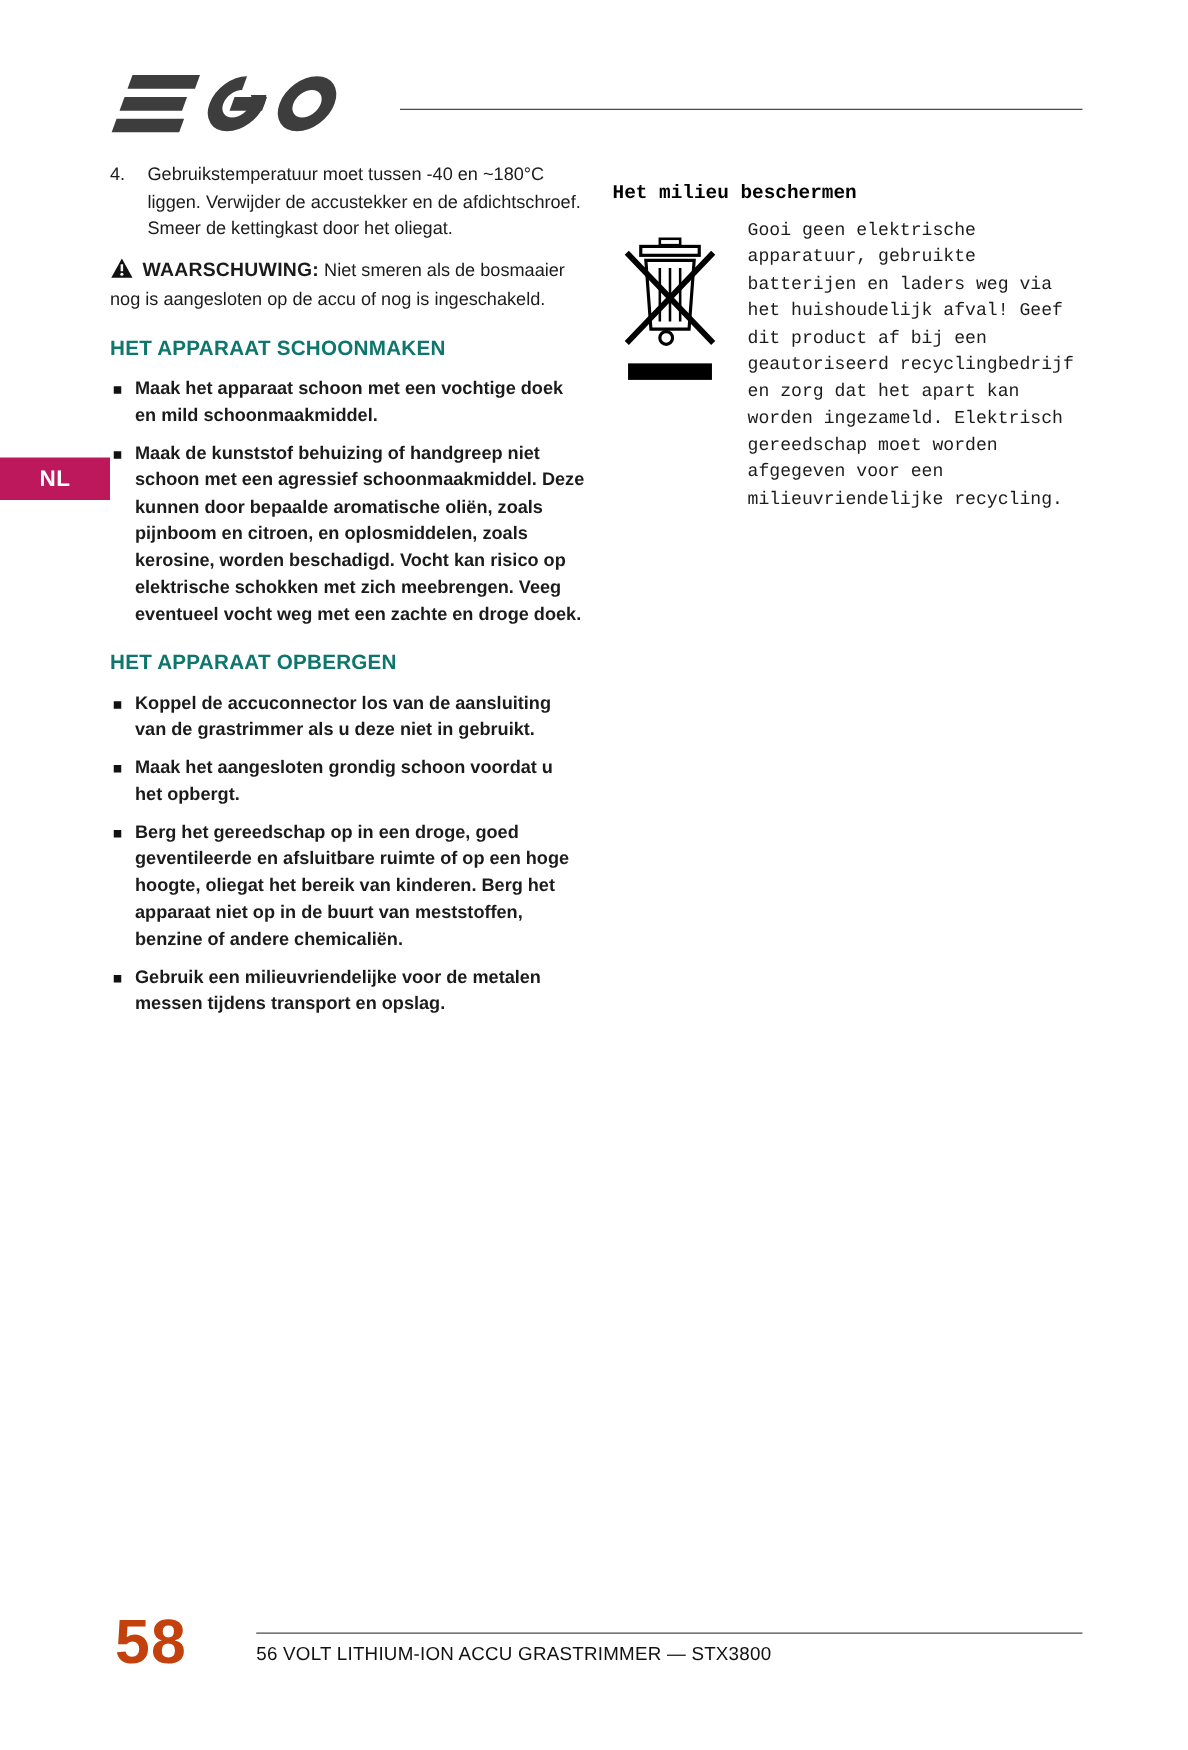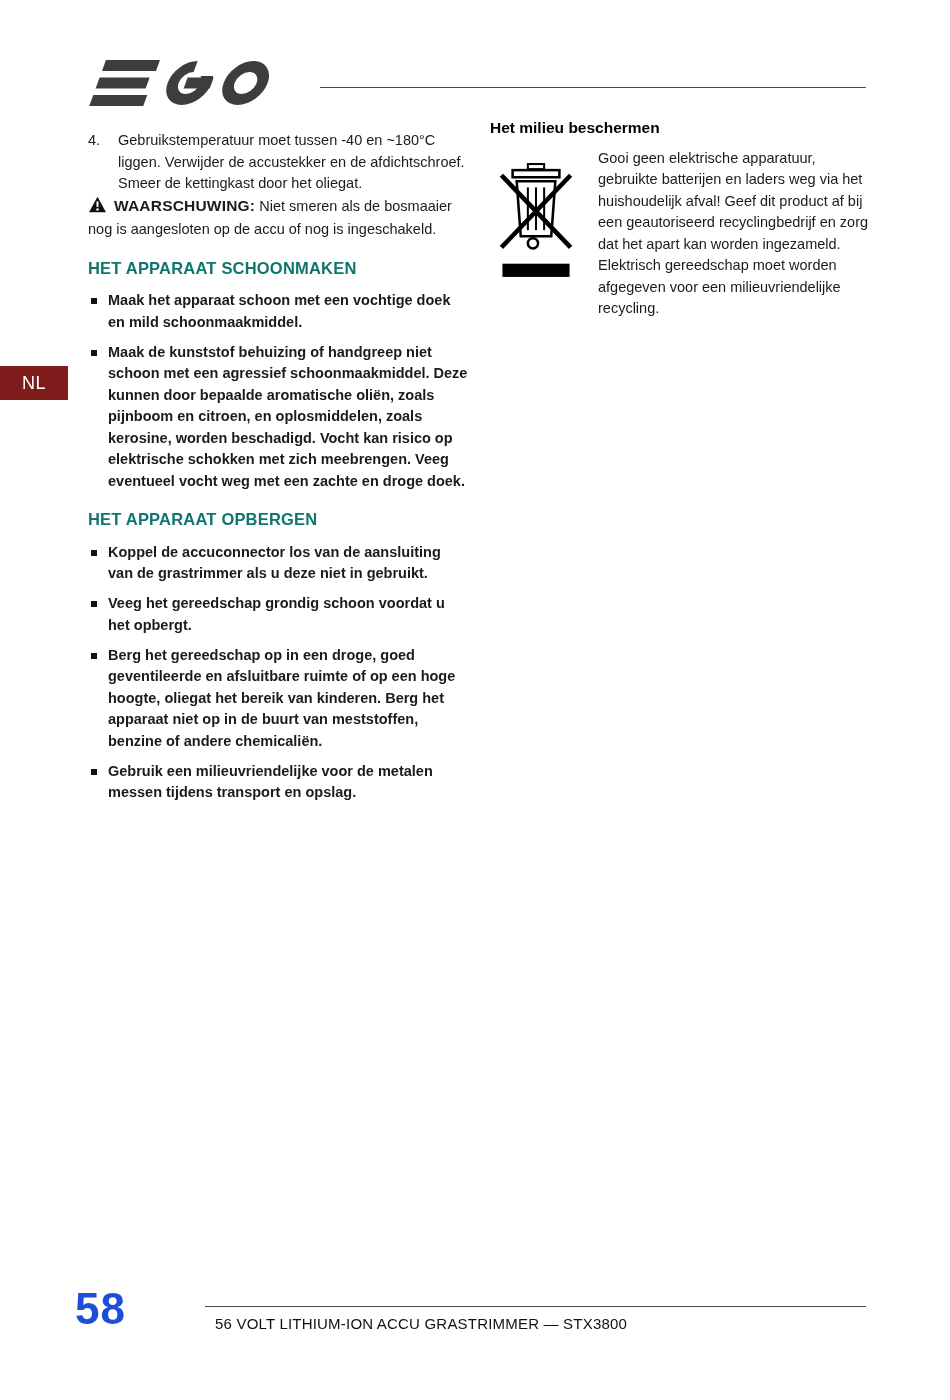--- a/index.html
+++ b/index.html
@@ -6,48 +6,48 @@
   html, body { background:#ffffff; }
   .page {
     position:relative; width:950px; height:1400px; background:#ffffff;
     font-family:"Liberation Sans", sans-serif; color:#1b1b1b; overflow:hidden;
   }
   
   .logo { position:absolute; left:88px; top:60px; }
   .header-rule { position:absolute; left:320px; top:87px; width:546px; height:1px; background:#4a4a4a; }
   
   .lang-tab {
-    position:absolute; left:0; top:366px; width:68px; height:34px; background:#7f1d1d;
+    position:absolute; left:0; top:366px; width:88px; height:34px; background:#be185d;
     color:#fff; display:flex; align-items:center; justify-content:center;
-    font-weight:normal; font-size:18px; letter-spacing:0.5px;
+    font-weight:bold; font-size:18px; letter-spacing:0.5px;
   }
   
   .col-left { position:absolute; left:88px; top:130px; width:380px; font-size:14.5px; line-height:21.5px; }
-  .col-right { position:absolute; left:490px; top:117px; width:384px; font-size:14.5px; line-height:21.5px; }
+  .col-right { position:absolute; left:490px; top:144px; width:384px; font-size:14.5px; line-height:21.5px;font-family:Liberation Mono, monospace; }
   .numbered { display:flex; }
   .numbered .num { flex:0 0 30px; }
   .numbered .num-text { flex:1; }
-  .warning { }
+  .warning { margin-top:11px; }
   .warning .warn-icon { display:inline-block; vertical-align:-2px; margin-right:7px; }
   .warning b { font-size:15.5px; letter-spacing:0.2px; }
   h2 { font-size:16.5px; font-weight:bold; margin:17px 0 11px; color:#0f766e; letter-spacing:0.2px; }
   .bullets { list-style:none;font-weight:bold; }
   .bullets li { position:relative; padding-left:20px; margin-bottom:8.5px; }
   .bullets li::before {
     content:""; position:absolute; left:3px; top:8px; width:6px; height:6px; background:#111;
   }
   
   .env-heading { font-size:15.5px; font-weight:bold; margin-bottom:9px; color:#000; }
   .env-row { display:flex; }
   .env-icon { flex:0 0 108px; padding-top:14px; padding-left:6px; }
   .env-text { flex:1; }
   
-  .page-num { position:absolute; left:75px; top:1284px; font-size:44px; font-weight:bold; color:#1d4ed8; letter-spacing:1px; }
+  .page-num { position:absolute; left:92px; top:1284px; font-size:50px; font-weight:bold; color:#c2410c; letter-spacing:1px; }
   .footer-rule { position:absolute; left:205px; top:1306px; width:661px; height:1px; background:#4a4a4a; }
-  .footer-text { position:absolute; left:205px; top:1315px; font-size:15px; color:#111; letter-spacing:0.2px;margin-left:10px; }
+  .footer-text { position:absolute; left:205px; top:1315px; font-size:15px; color:#111; letter-spacing:0.2px; }
 </style>
 </head>
 <body>
 
 <div class="page">
 
   <div class="logo">
     <svg width="205" height="46" viewBox="0 0 205 46">
       <g transform="translate(18,0) skewX(-20)">
         <rect x="0" y="0" width="54" height="11" fill="#3d3d3d"></rect>
@@ -79,21 +79,21 @@
 
     <h2>HET APPARAAT SCHOONMAKEN</h2>
     <ul class="bullets">
       <li>Maak het apparaat schoon met een vochtige doek en mild schoonmaakmiddel.</li>
       <li>Maak de kunststof behuizing of handgreep niet schoon met een agressief schoonmaakmiddel. Deze kunnen door bepaalde aromatische oliën, zoals pijnboom en citroen, en oplosmiddelen, zoals kerosine, worden beschadigd. Vocht kan risico op elektrische schokken met zich meebrengen. Veeg eventueel vocht weg met een zachte en droge doek.</li>
     </ul>
 
     <h2>HET APPARAAT OPBERGEN</h2>
     <ul class="bullets">
       <li>Koppel de accuconnector los van de aansluiting van de grastrimmer als u deze niet in gebruikt.</li>
-      <li>Veeg het gereedschap grondig schoon voordat u het opbergt.</li>
+      <li>Maak het aangesloten grondig schoon voordat u het opbergt.</li>
       <li>Berg het gereedschap op in een droge, goed geventileerde en afsluitbare ruimte of op een hoge hoogte, oliegat het bereik van kinderen. Berg het apparaat niet op in de buurt van meststoffen, benzine of andere chemicaliën.</li>
       <li>Gebruik een milieuvriendelijke voor de metalen messen tijdens transport en opslag.</li>
     </ul>
 
   </div>
 
   <div class="col-right">
     <div class="env-heading">Het milieu beschermen</div>
     <div class="env-row">
       <div class="env-icon">

